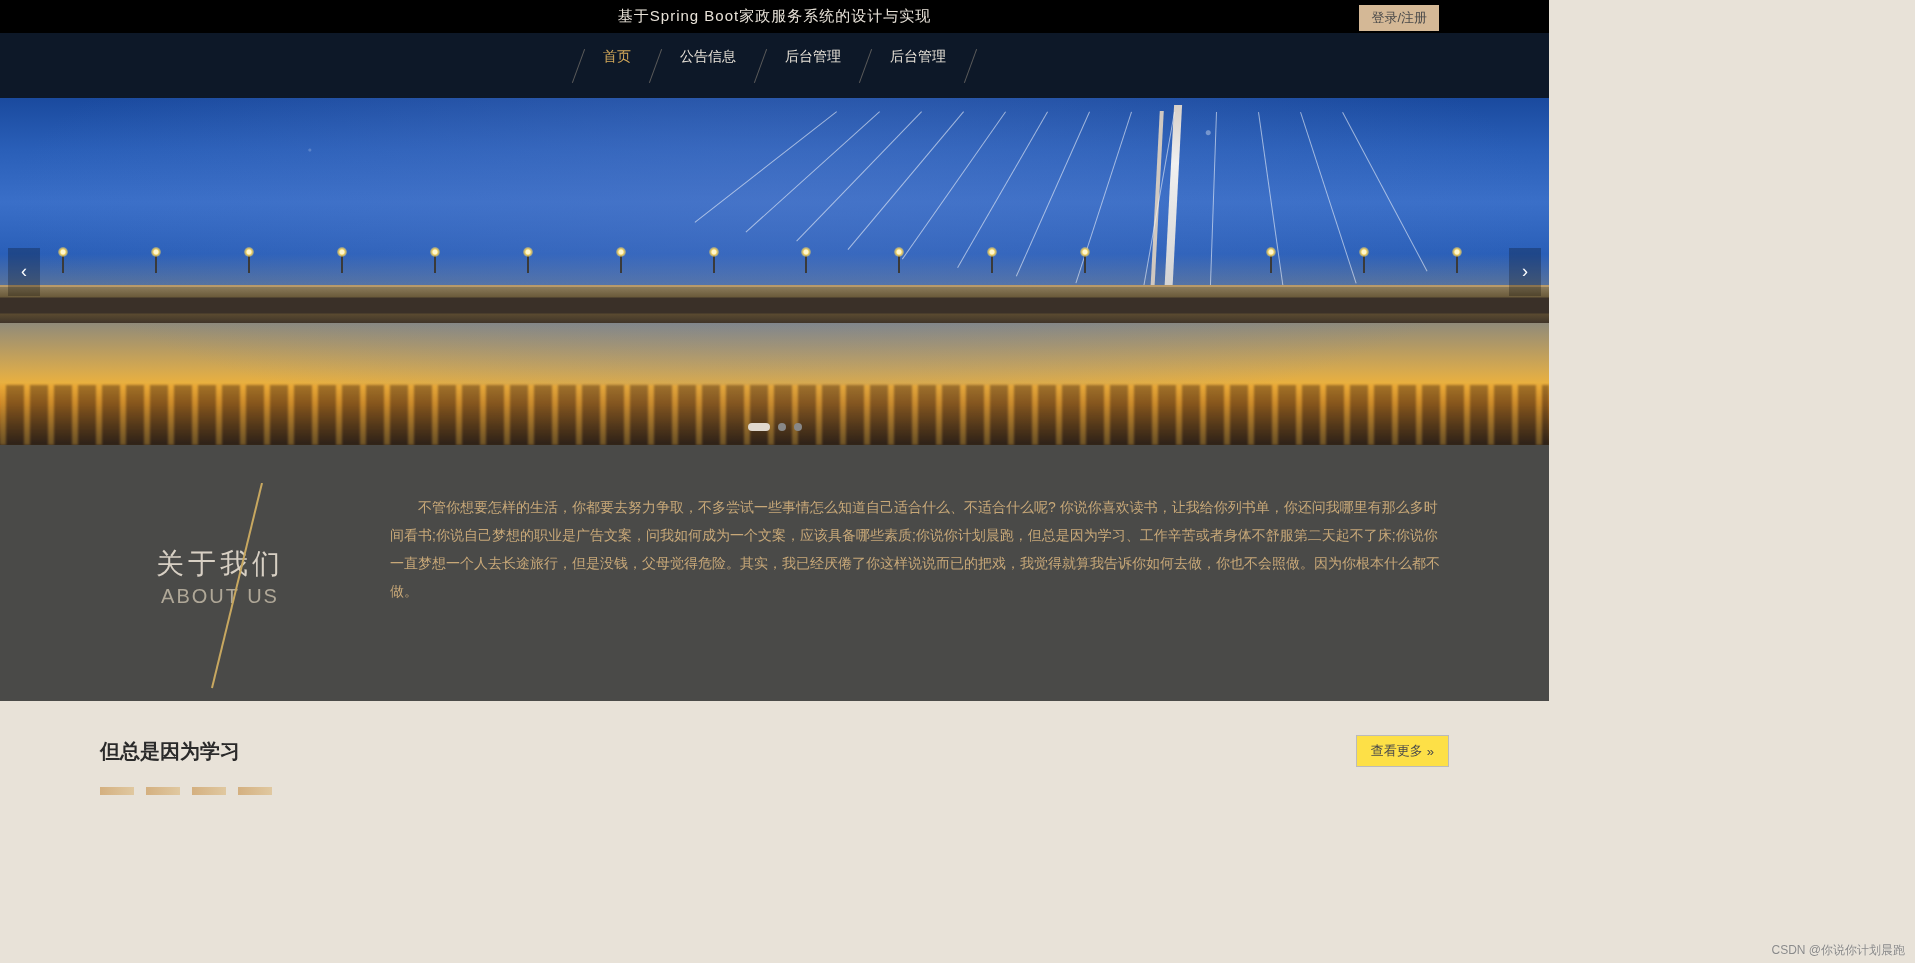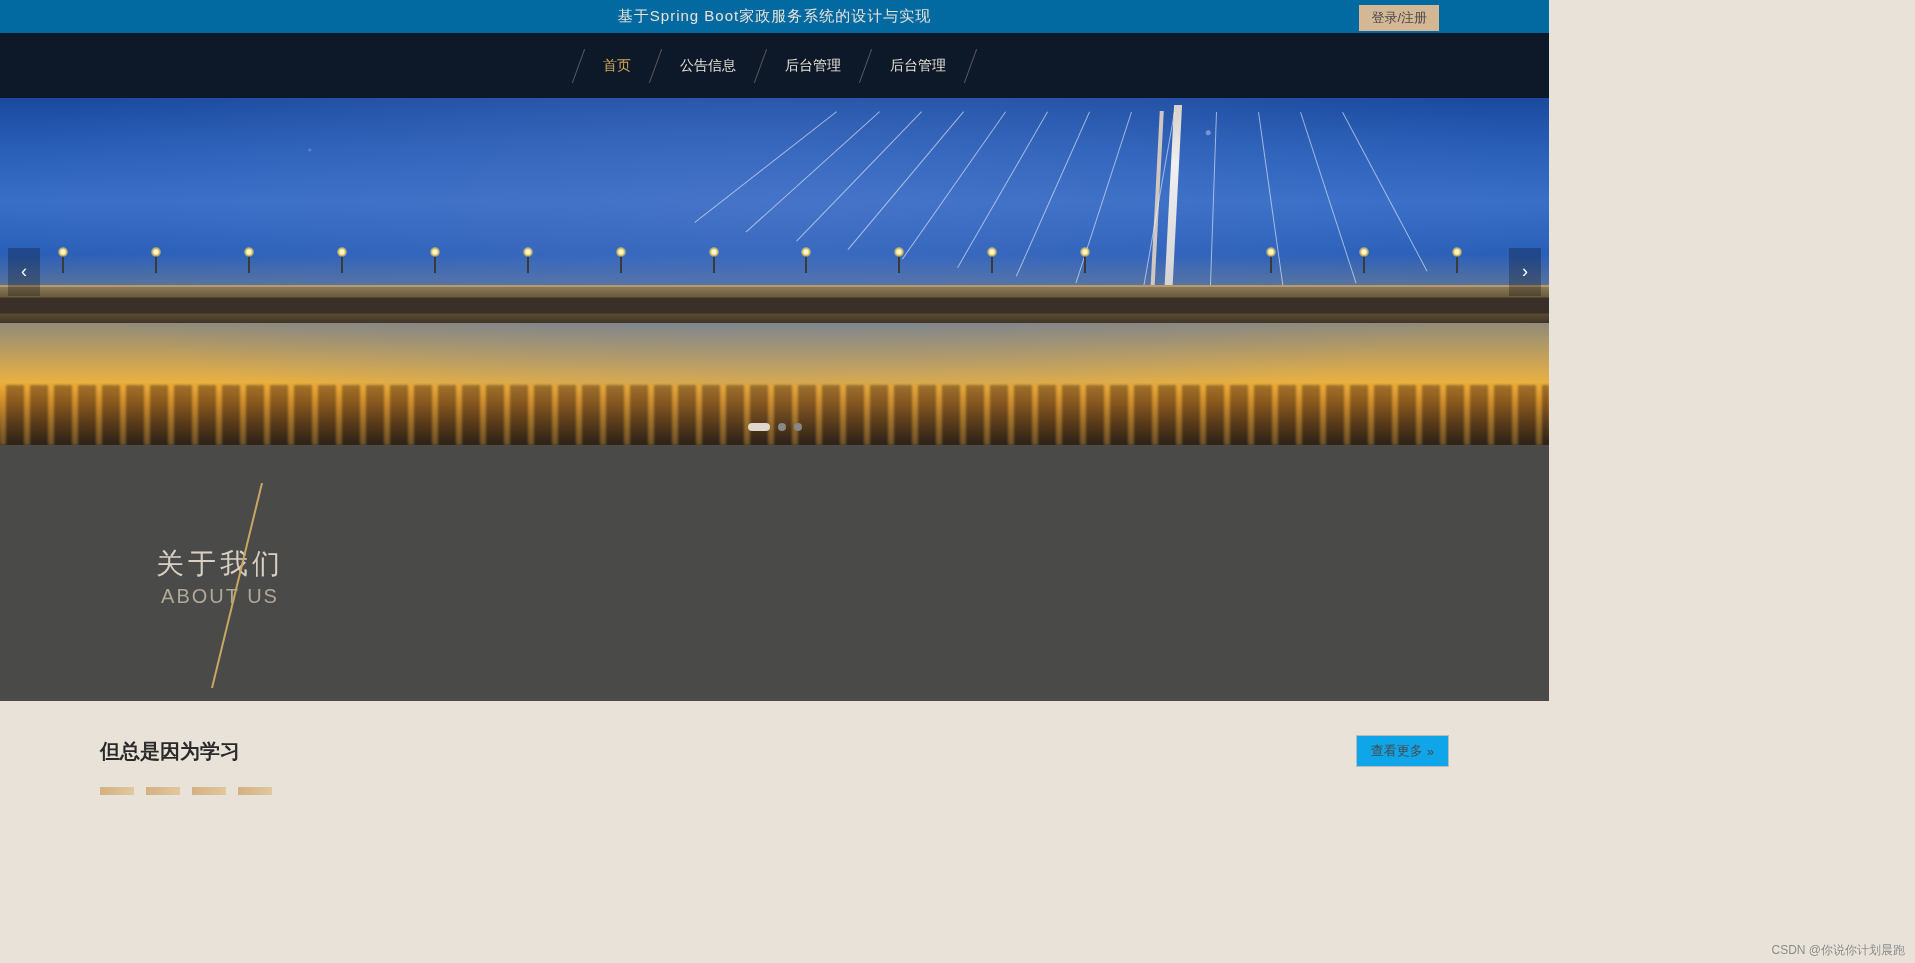--- a/index.html
+++ b/index.html
@@ -3,21 +3,21 @@
 <meta charset="utf-8">
 <style>
   * { margin: 0; padding: 0; box-sizing: border-box; }
   body {
     font-family: "Microsoft YaHei", "PingFang SC", sans-serif;
     background: #e8e2d8;
     overflow-x: hidden;
     width: 1549px;
   }
   .header-bar {
-    background: #0369a1;
+    background: #000000;
     height: 33px;
     display: flex;
     align-items: center;
     justify-content: center;
     position: relative;
   }
   .header-title {
     color: #e8e2d8;
     font-size: 15px;
     letter-spacing: 1px;
@@ -36,21 +36,21 @@
   .nav-bar {
     background: linear-gradient(to bottom, #0d1828, #0d1828);
     height: 65px;
     display: flex;
     align-items: center;
     justify-content: center;
     position: relative;
   }
   .nav-list {
     display: flex;
-    align-items: center;
+    align-items: flex-start;
     list-style: none;
   }
   .nav-item {
     color: #e8e2d8;
     font-size: 14px;
     padding: 0 24px;
     cursor: pointer;
     position: relative;
     display: flex;
     align-items: center;
@@ -228,21 +228,21 @@
     display: flex;
     justify-content: space-between;
     align-items: center;
   }
   .recommend-title {
     font-size: 20px;
     color: #2a2a2a;
     font-weight: bold;
   }
   .view-more-btn {
-    background: #0ea5e9;
+    background: #fde047;
     border: 1px solid #bbb;
     padding: 6px 14px;
     font-size: 13px;
     cursor: pointer;
     color: #4a4a4a;
     display:flex;
     align-items:center;
     gap:4px;
   }
   .thumbs {
@@ -341,20 +341,21 @@
 </div>
 
 <section class="about-section">
   <div class="about-left">
     <svg width="120" height="210">
       <line x1="90" y1="0" x2="40" y2="205" stroke="#c8a860" stroke-width="2"></line>
     </svg>
     <div class="about-title-cn">关于我们</div>
     <div class="about-title-en">ABOUT US</div>
   </div>
+  <div class="about-text">不管你想要怎样的生活，你都要去努力争取，不多尝试一些事情怎么知道自己适合什么、不适合什么呢? 你说你喜欢读书，让我给你列书单，你还问我哪里有那么多时间看书;你说自己梦想的职业是广告文案，问我如何成为一个文案，应该具备哪些素质;你说你计划晨跑，但总是因为学习、工作辛苦或者身体不舒服第二天起不了床;你说你一直梦想一个人去长途旅行，但是没钱，父母觉得危险。其实，我已经厌倦了你这样说说而已的把戏，我觉得就算我告诉你如何去做，你也不会照做。因为你根本什么都不做。</div>
 </section>
 
 <section class="recommend-section">
   <div class="recommend-title">但总是因为学习</div>
   <button class="view-more-btn">
     <span>查看更多</span>
     <span>»</span>
   </button>
 </section>
 <div class="thumbs">

